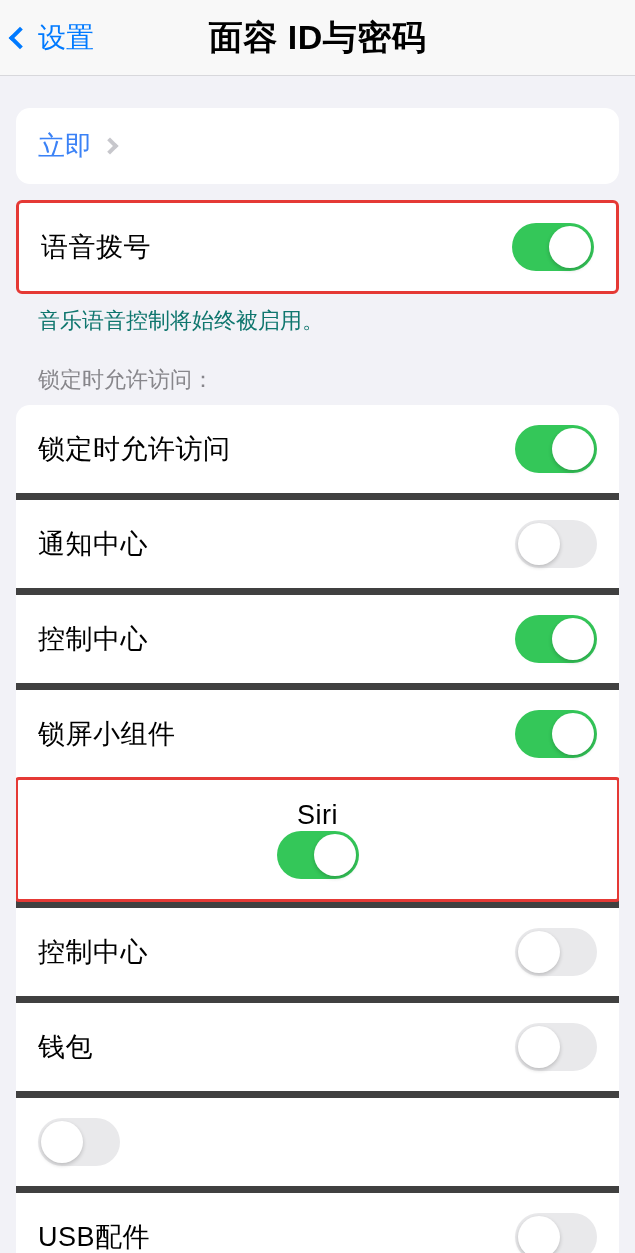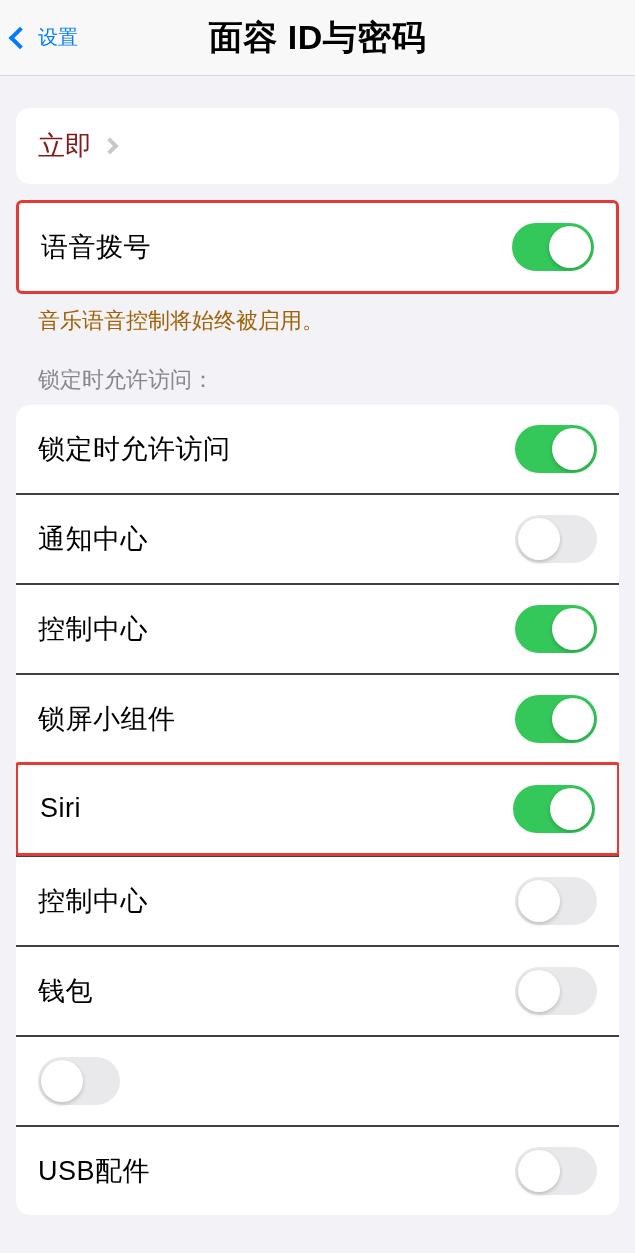--- a/index.html
+++ b/index.html
@@ -23,21 +23,21 @@
       background: #f8f8f8;
       border-bottom: 1px solid #d8d8dc;
       position: relative;
     }
     
     .back-button {
       display: flex;
       align-items: center;
       padding-left: 12px;
       color: #007aff;
-      font-size: 20px;
+      font-size: 28px;
       cursor: pointer;
     }
     
     .back-chevron {
       display: inline-block;
       width: 16px;
       height: 16px;
       border-left: 4px solid #007aff;
       border-bottom: 4px solid #007aff;
       transform: rotate(45deg);
@@ -76,46 +76,47 @@
     
     .row {
       display: flex;
       align-items: center;
       justify-content: space-between;
       padding: 20px 22px 20px 22px;
       min-height: 76px;
     }
     
     .row + .row {
-      border-top: 2px solid #404040;
+      border-top: 7px solid #404040;
     }
     
     .row.highlighted {
       border: 3px solid #e53935;
       border-radius: 4px;
       margin: -1px;
       position: relative;
       z-index: 1;
+      flex-direction: column;
     }
     
     .row-label {
       font-size: 27px;
       color: #000;
       letter-spacing: 0.5px;
     }
     
     .row-value {
       display: flex;
       align-items: center;
       gap: 12px;
     }
     
     .value-text {
       font-size: 27px;
-      color: #7f1d1d;
+      color: #3b82f6;
     }
     
     .disclosure-chevron {
       display: inline-block;
       width: 12px;
       height: 12px;
       border-right: 4px solid #c7c7cc;
       border-top: 4px solid #c7c7cc;
       transform: rotate(45deg);
     }
@@ -150,21 +151,21 @@
     .toggle.on .toggle-knob {
       right: 3px;
     }
     
     .toggle.off .toggle-knob {
       left: 3px;
     }
     
     .footer-text {
       font-size: 22px;
-      color: #a16207;
+      color: #0f766e;
       padding: 12px 22px 0 22px;
       line-height: 1.4;
     }
     
     .section-header {
       font-size: 22px;
       color: #87868b;
       padding: 28px 22px 10px 22px;
     }
     

